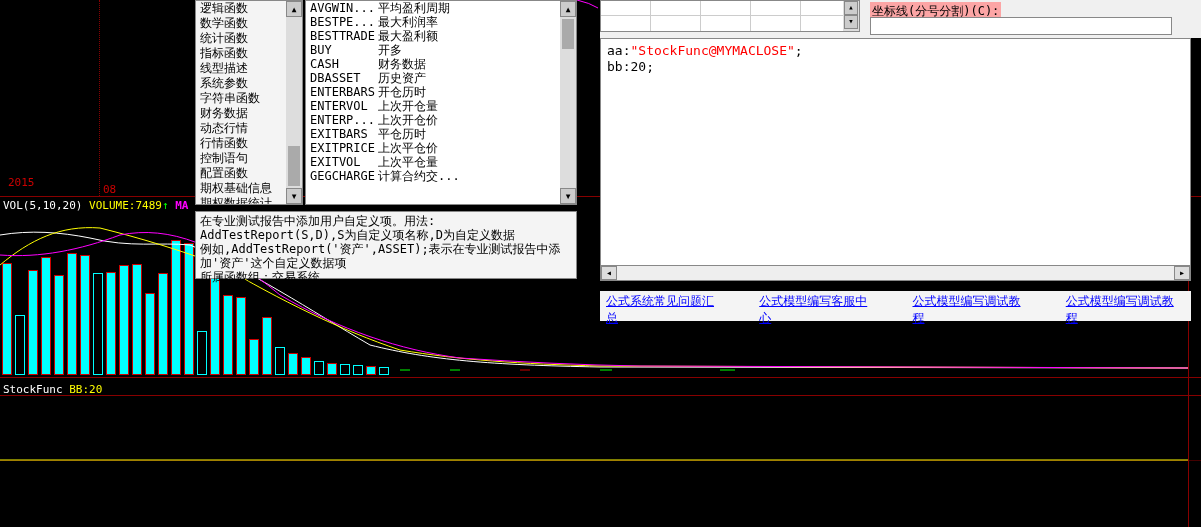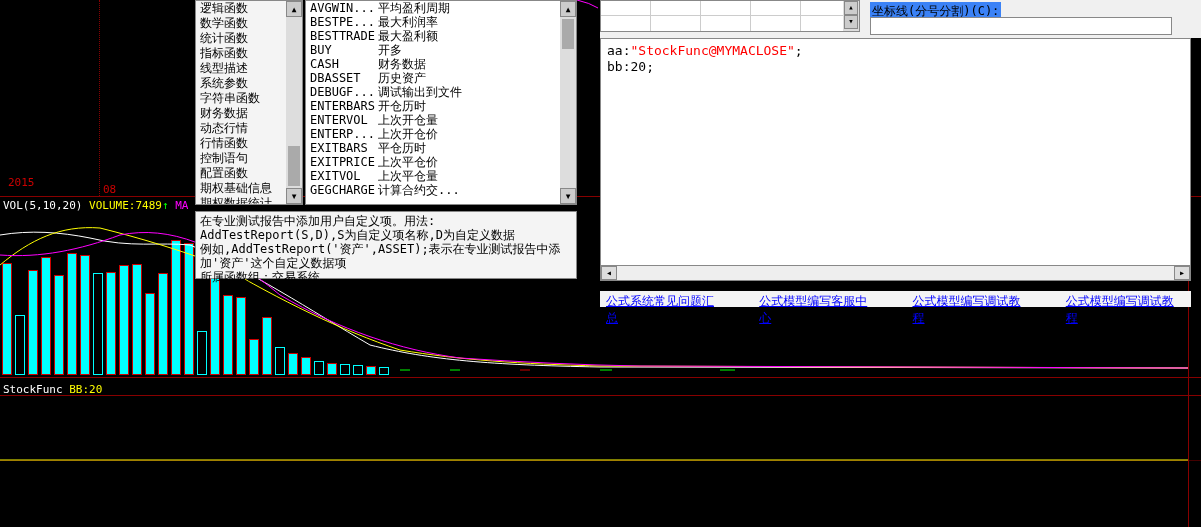--- a/index.html
+++ b/index.html
@@ -2,21 +2,21 @@
 <html><head>
 <meta charset="utf-8">
 <style>
 * { margin: 0; padding: 0; box-sizing: border-box; }
 body { font-family: "SimSun", "宋体", monospace; font-size: 12px; background: #000; overflow: hidden; width: 1201px; height: 527px; position: relative; }
 .chart-bg { position: absolute; top: 0; left: 0; width: 1201px; height: 527px; background: #000; }
 .axis-label { position: absolute; color: #c00; font-size: 11px; }
 .vol-label { position: absolute; top: 199px; left: 3px; color: #fff; font-size: 11px; }
 .vol-label .w { color: #fff; }
 .vol-label .y { color: #ff0; }
-.vol-label .m { color: #f0f; }
+.vol-label .m { color: #f0f; font-weight: bold; }
 .stockfunc-label { position: absolute; top: 383px; left: 3px; font-size: 11px; }
 .stockfunc-label .w { color: #fff; }
 .stockfunc-label .y { color: #ff0; }
 .vol-bars { position: absolute; top: 215px; left: 0; width: 600px; height: 160px; }
 .bar { position: absolute; bottom: 0; width: 10px; background: #0ff; border: 1px solid #c00; }
 .bar.hollow { background: transparent; }
 .grid-line { position: absolute; background: #800; }
 .panel-left { position: absolute; top: 0; left: 195px; width: 108px; height: 205px; background: #f4f4f4; border: 1px solid #888; overflow: hidden; }
 .panel-left2 { position: absolute; top: 0; left: 305px; width: 272px; height: 205px; background: #fff; border: 1px solid #888; overflow: hidden; }
 .cat-item { padding: 0 4px; line-height: 15px; white-space: nowrap; cursor: pointer; color: #000; }
@@ -32,23 +32,23 @@
 .code-area .kw { color: #f00; }
 .code-hscroll { position: absolute; top: 265px; left: 600px; width: 591px; height: 16px; background: #eee; border: 1px solid #888; }
 .code-hscroll .lb, .code-hscroll .rb { position: absolute; top: 0; width: 16px; height: 14px; background: #ddd; border: 1px solid #888; text-align: center; cursor: pointer; font-size: 10px; }
 .code-hscroll .lb { left: 0; }
 .code-hscroll .rb { right: 0; }
 .top-grid { position: absolute; top: 0; left: 600px; width: 260px; height: 32px; background: #fff; border: 1px solid #888; }
 .top-grid .row { display: flex; height: 15px; border-bottom: 1px solid #ccc; }
 .top-grid .cell { border-right: 1px solid #ccc; width: 50px; height: 15px; }
 .top-grid .vscroll { position: absolute; right: 0; top: 0; width: 16px; height: 30px; background: #ddd; }
 .top-grid .vscroll .vb { width: 14px; height: 14px; background: #ccc; border: 1px solid #888; margin: 0 1px; text-align: center; cursor: pointer; font-size: 9px; }
-.field-label { position: absolute; top: 2px; left: 870px; color: #000; background: #3b82f6; padding: 1px 2px; }
+.field-label { position: absolute; top: 2px; left: 870px; color: #000; background: #fca5a5; padding: 1px 2px; }
 .field-input { position: absolute; top: 17px; left: 870px; width: 302px; height: 18px; background: #fff; border: 1px solid #888; padding: 0 4px; }
-.links { position: absolute; top: 291px; left: 600px; width: 591px; height: 16px; background: #f4f4f4; display: flex; gap: 34px; padding: 2px 6px; }
+.links { position: absolute; top: 291px; left: 600px; width: 591px; height: 30px; background: #f4f4f4; display: flex; gap: 34px; padding: 2px 6px; }
 .links a { color: #00f; text-decoration: underline; cursor: pointer; }
 .top-bg { position: absolute; top: 0; left: 600px; width: 601px; height: 38px; background: #f0f0f0; }
 svg.chart-svg { position: absolute; left: 0; top: 0; pointer-events: none; }
 </style>
 </head>
 <body>
 
 <div class="chart-bg"></div>
 
 <div class="grid-line" style="top:196px;left:0;width:1201px;height:1px"></div>
@@ -160,24 +160,20 @@
     </div>
     <div class="func-row">
       <span class="fn">CASH</span>
       <span>财务数据</span>
     </div>
     <div class="func-row">
       <span class="fn">DBASSET</span>
       <span>历史资产</span>
     </div>
     <div class="func-row">
-      <span class="fn">DEBUGF...</span>
-      <span>调试输出到文件</span>
-    </div>
-    <div class="func-row">
       <span class="fn">ENTERBARS</span>
       <span>开仓历时</span>
     </div>
     <div class="func-row">
       <span class="fn">ENTERVOL</span>
       <span>上次开仓量</span>
     </div>
     <div class="func-row">
       <span class="fn">ENTERP...</span>
       <span>上次开仓价</span>

